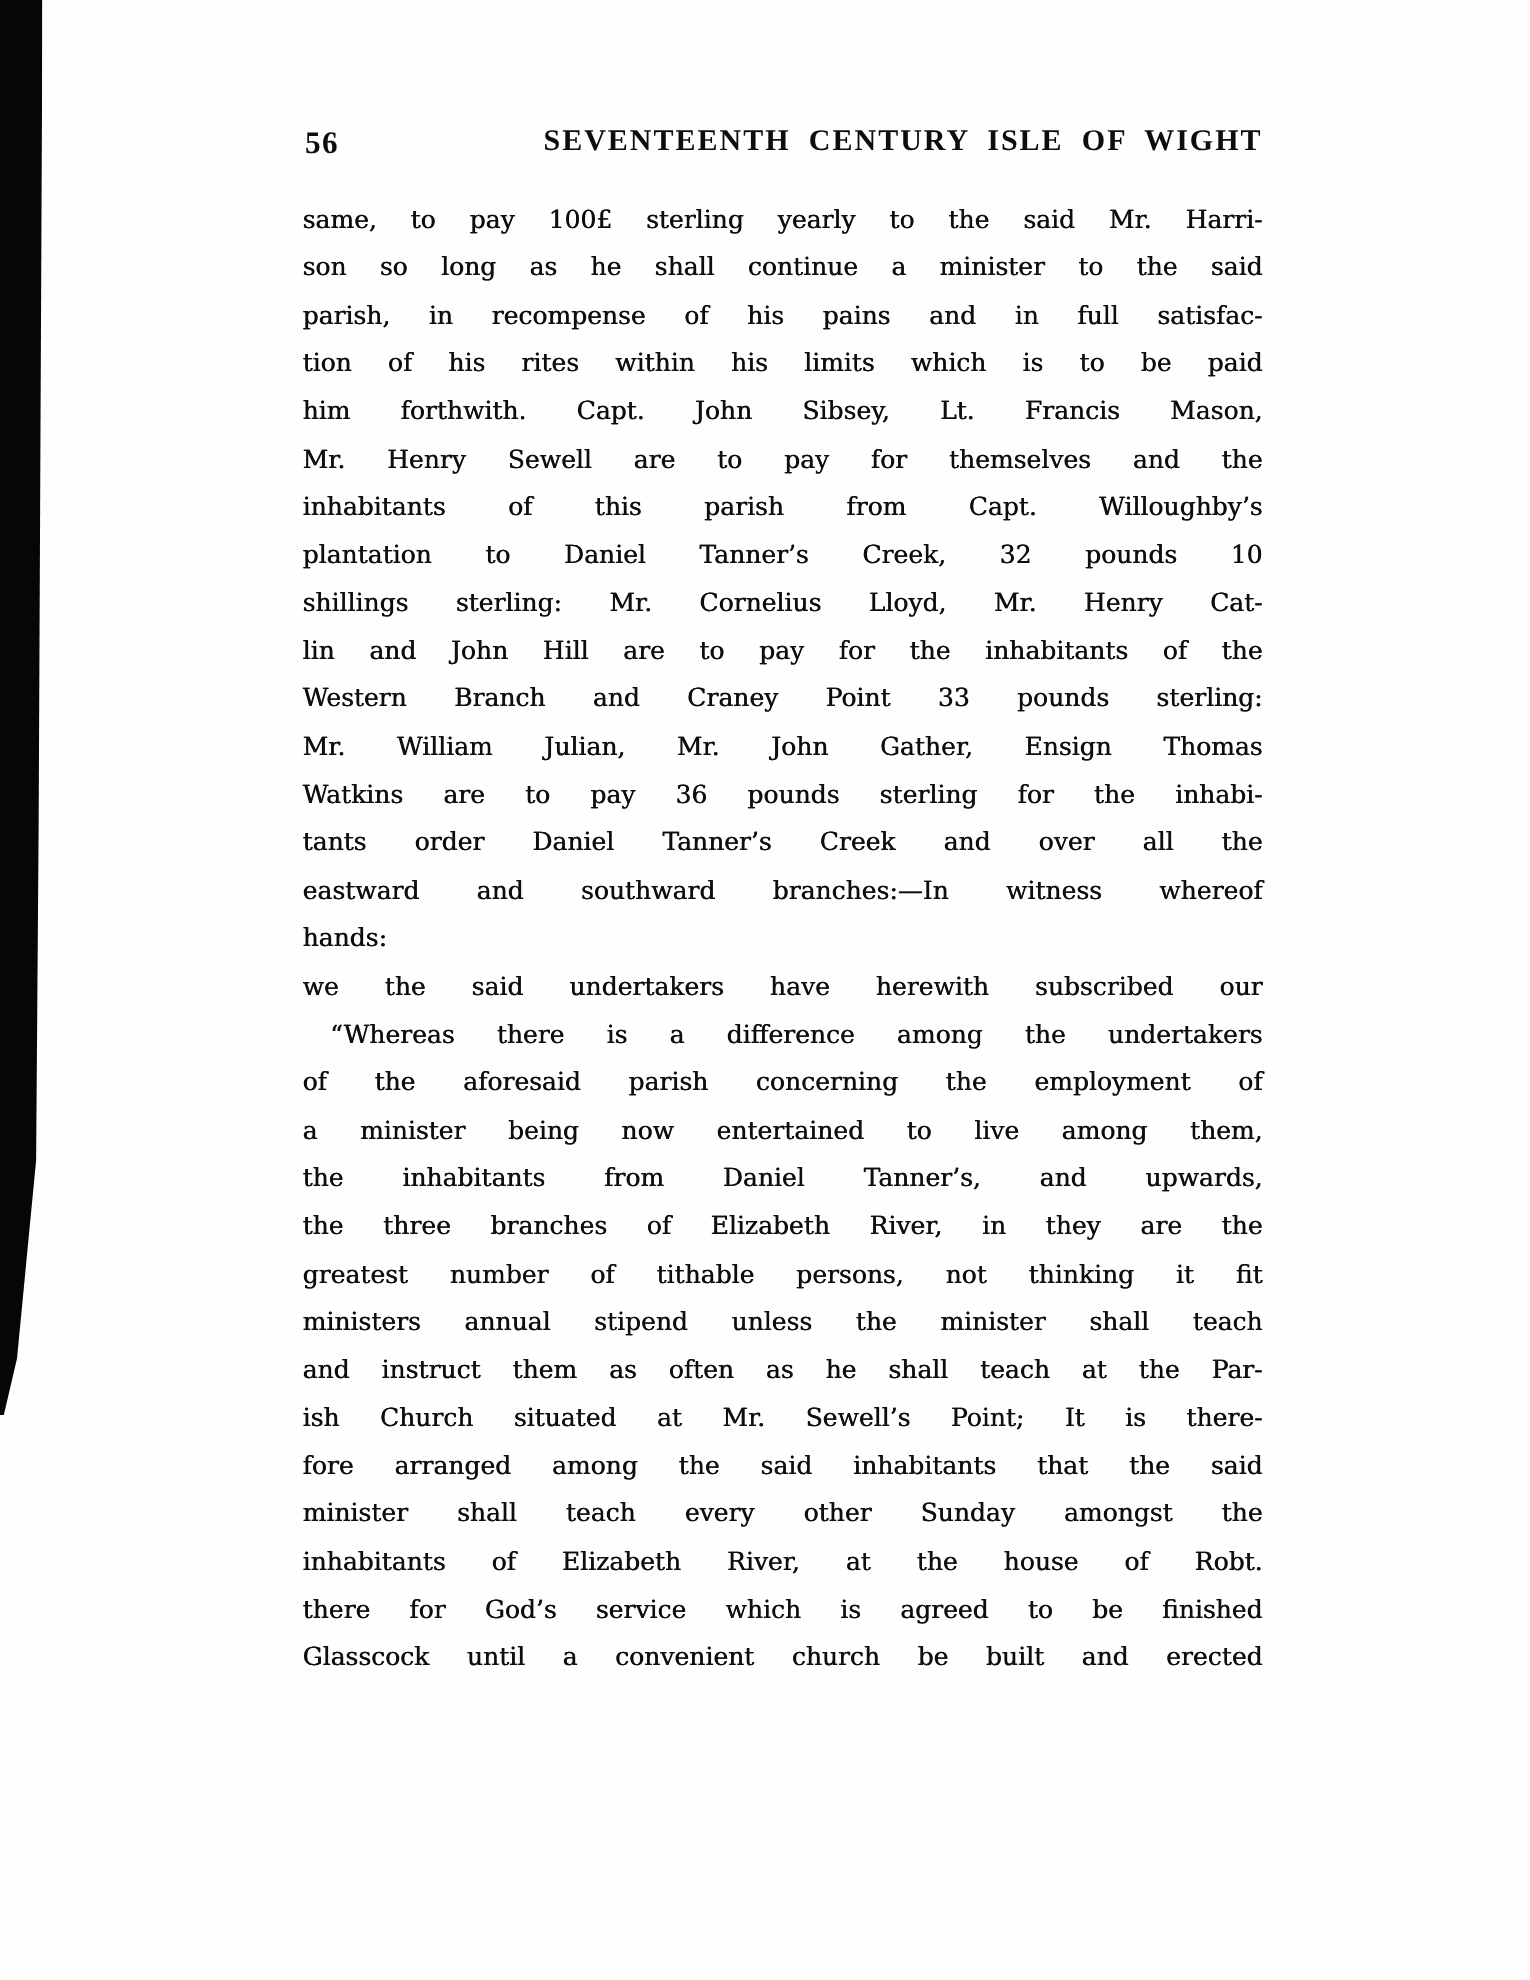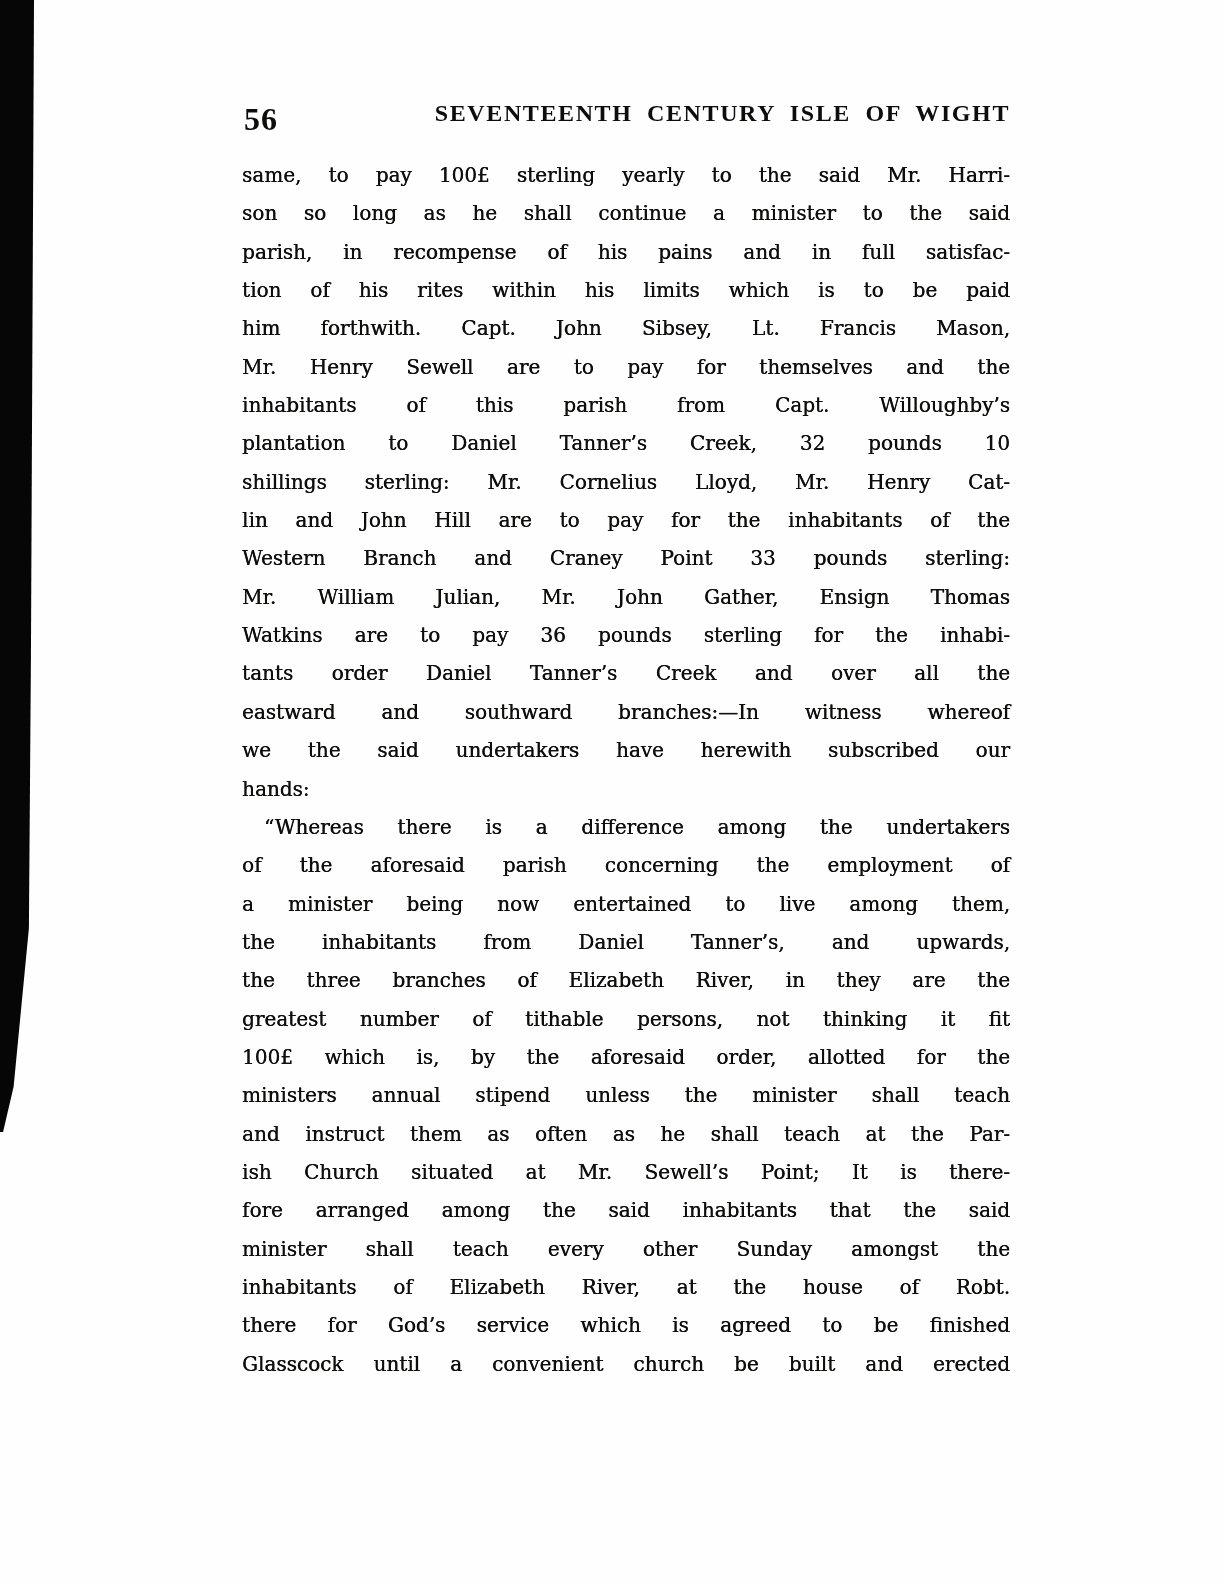--- a/index.html
+++ b/index.html
@@ -32,21 +32,21 @@
     width: 768px;
     height: 32px;
     color: #0d0d0c;
   }
   .page-number {
     position: absolute;
     left: 2px;
     top: 1px;
     font-family: "Liberation Serif", serif;
     font-weight: bold;
-    font-size: 32px;
+    font-size: 25px;
     letter-spacing: 1px;
   }
   .running-title {
     position: absolute;
     left: 0;
     right: 0;
     top: 0;
     text-align: right;
     font-family: "Liberation Serif", serif;
     font-weight: bold;
@@ -99,29 +99,28 @@
       <div class="line">Mr. Henry Sewell are to pay for themselves and the</div>
       <div class="line">inhabitants of this parish from Capt. Willoughby’s</div>
       <div class="line">plantation to Daniel Tanner’s Creek, 32 pounds 10</div>
       <div class="line">shillings sterling: Mr. Cornelius Lloyd, Mr. Henry Cat-</div>
       <div class="line">lin and John Hill are to pay for the inhabitants of the</div>
       <div class="line">Western Branch and Craney Point 33 pounds sterling:</div>
       <div class="line">Mr. William Julian, Mr. John Gather, Ensign Thomas</div>
       <div class="line">Watkins are to pay 36 pounds sterling for the inhabi-</div>
       <div class="line">tants order Daniel Tanner’s Creek and over all the</div>
       <div class="line">eastward and southward branches:—In witness whereof</div>
+      <div class="line no-just">hands:</div>
       <div class="line">we the said undertakers have herewith subscribed our</div>
-      <div class="line no-just">hands:</div>
       <div class="line indent">“Whereas there is a difference among the undertakers</div>
       <div class="line">of the aforesaid parish concerning the employment of</div>
       <div class="line">a minister being now entertained to live among them,</div>
       <div class="line">the inhabitants from Daniel Tanner’s, and upwards,</div>
       <div class="line">the three branches of Elizabeth River, in they are the</div>
       <div class="line">greatest number of tithable persons, not thinking it fit</div>
-      <div class="line">100£ which is, by the aforesaid order, allotted for the</div>
       <div class="line">ministers annual stipend unless the minister shall teach</div>
       <div class="line">and instruct them as often as he shall teach at the Par-</div>
       <div class="line">ish Church situated at Mr. Sewell’s Point; It is there-</div>
       <div class="line">fore arranged among the said inhabitants that the said</div>
       <div class="line">minister shall teach every other Sunday amongst the</div>
       <div class="line">inhabitants of Elizabeth River, at the house of Robt.</div>
       <div class="line">there for God’s service which is agreed to be finished</div>
       <div class="line">Glasscock until a convenient church be built and erected</div>
     </div>
 

